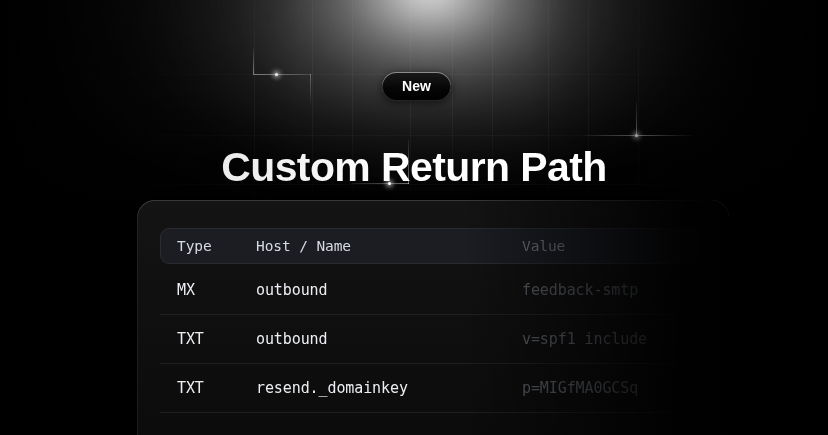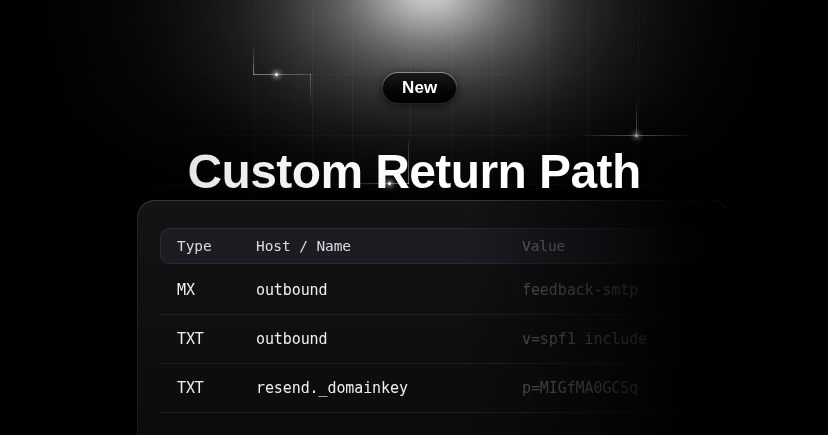--- a/index.html
+++ b/index.html
@@ -164,34 +164,34 @@
     left: 382px;
     top: 72px;
     padding: 7px 20px 8px 20px;
     border-radius: 999px;
     background: linear-gradient(to bottom, #1a1a1a 0%, #060606 55%, #000000 100%);
     box-shadow:
       inset 0 1px 0 0 rgba(255,255,255,0.42),
       inset 0 0 0 1px rgba(255,255,255,0.14),
       0 2px 10px rgba(0,0,0,0.6);
     color: #ffffff;
-    font-size: 17px;
+    font-size: 14px;
     font-weight: 700;
     letter-spacing: 0.1px;
     line-height: 1;
   }
 
   
   #headline {
     position: absolute;
     left: 0;
     top: 117px;
     width: 828px;
     text-align: center;
-    font-size: 48px;
+    font-size: 41px;
     font-weight: 700;
     letter-spacing: -0.6px;
     line-height: 46px;
     background: linear-gradient(100deg,
                 #8d8d8d 0%, #b9b9b9 10%, #e8e8e8 24%, #ffffff 48%, #ffffff 78%, #ededed 100%);
     -webkit-background-clip: text;
     background-clip: text;
     color: transparent;
     -webkit-text-fill-color: transparent;
   }

